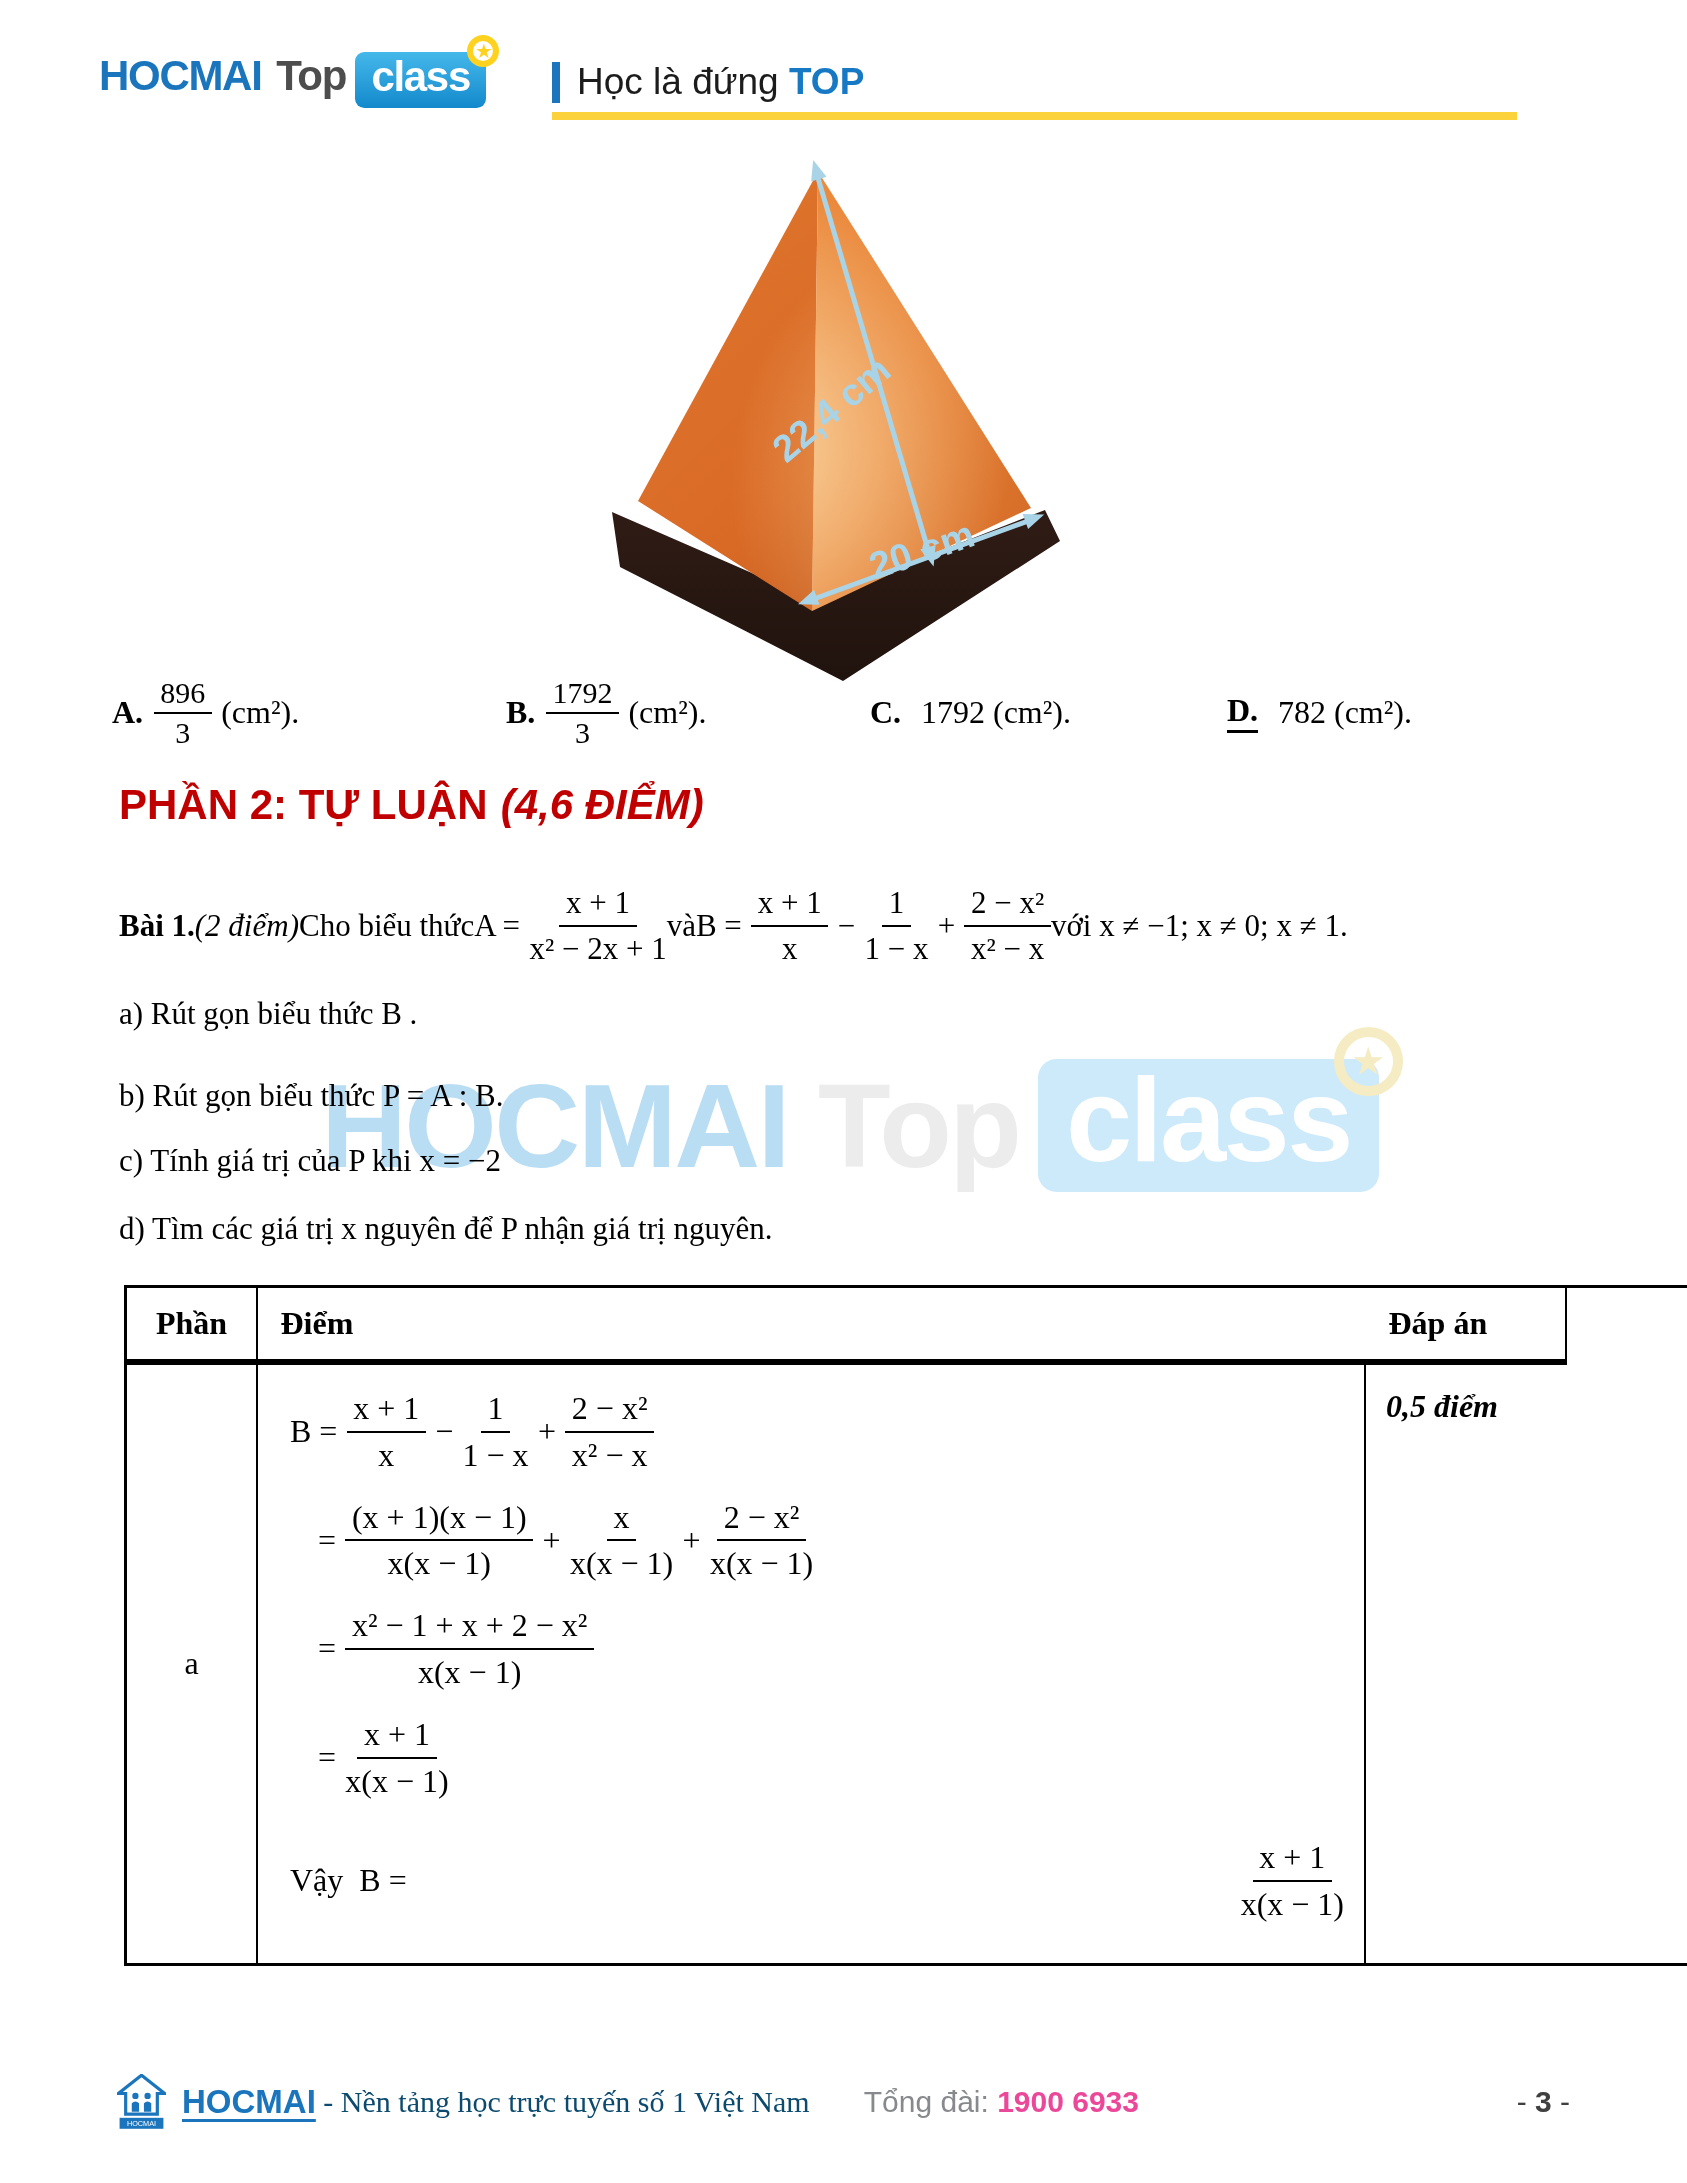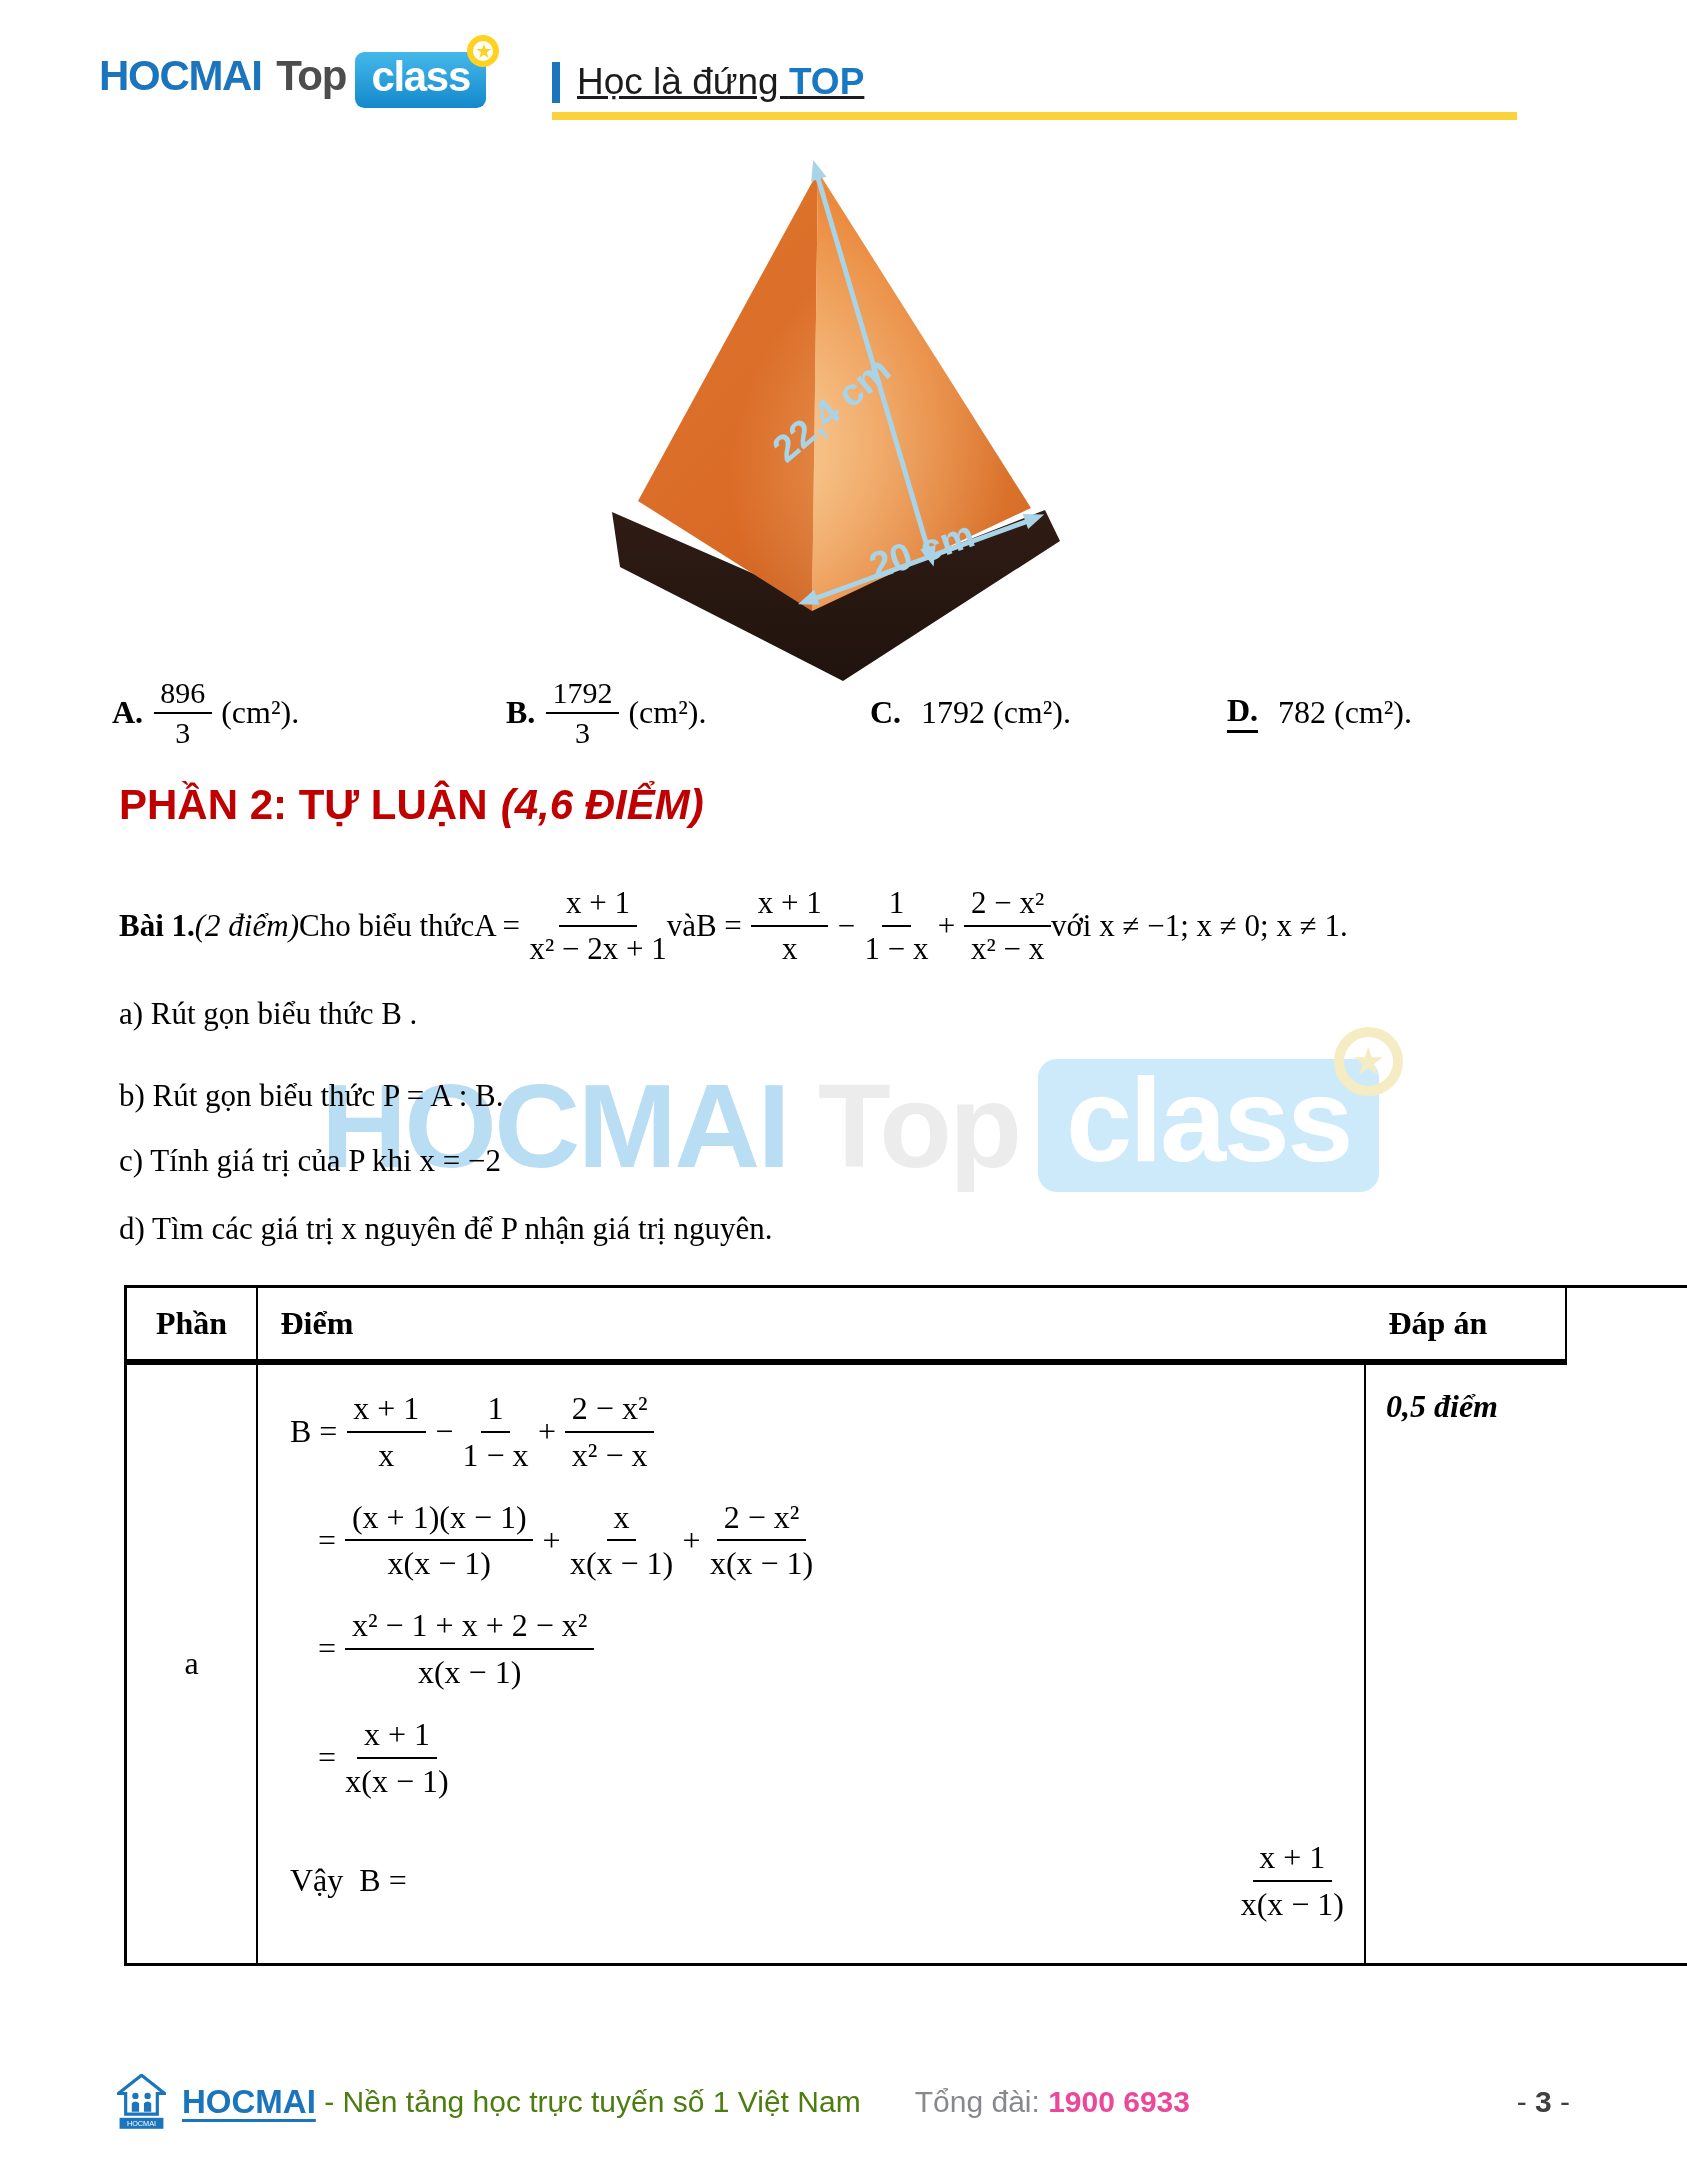--- a/index.html
+++ b/index.html
@@ -10,21 +10,21 @@
   .logo{position:absolute;left:99px;top:52px;display:flex;align-items:flex-start;
         font-family:"Liberation Sans",sans-serif;font-weight:bold;font-size:42px;letter-spacing:-1.3px;}
   .logo-hocmai{color:#1b75bc;}
   .logo-top{color:#4d4d4d;margin-left:14.6px;}
   .logo-class{position:relative;margin-left:9.3px;background:linear-gradient(180deg,#45b8ea 0%,#1389cc 100%);
         color:#fff;border-radius:9.3px;padding:1.3px 16px 6.6px;}
   .logo-badge{position:absolute;right:-13.2px;top:-17px;width:20px;height:20px;background:#fff;
         border:6px solid #ffd21f;border-radius:50%;display:flex;align-items:center;justify-content:center;
         color:#ffd21f;font-size:17px;line-height:1;}
   .tagline{position:absolute;left:552px;top:61px;display:flex;align-items:center;
-        font-family:"Liberation Sans",sans-serif;font-size:37px;color:#1c1c1c;text-decoration:underline;}
+        font-family:"Liberation Sans",sans-serif;font-size:37px;color:#1c1c1c;}
   .tag-bar{width:8px;height:41px;background:#1b75bc;margin-right:17px;}
   .tag-top{color:#1779c4;font-weight:bold;white-space:pre;}
   .tag-text{white-space:pre;}
   .header-rule{position:absolute;left:552px;top:112px;width:965px;height:8px;background:#fbd23c;}
 
   
   .figure{position:absolute;left:582px;top:155px;width:543px;height:536px;}
   .fig-layer{position:absolute;left:0;top:0;width:543px;height:536px;}
   .pyr-base{clip-path:polygon(30px 357px,232px 445px,463px 355px,478px 386px,261px 526px,38px 412px);
         background:linear-gradient(180deg,#63402f 0%,#3a221a 45%,#1f120d 100%);}
@@ -99,21 +99,21 @@
   .eqline.indent{margin-left:28px;}
   .eqline.gaptop{margin-top:14.6px;justify-content:space-between;}
   .score-cell{padding:22.5px 20px;font-weight:bold;font-style:italic;}
 
   
   .footer{position:absolute;left:117px;top:2074px;width:1453px;display:flex;align-items:center;
         font-family:"Liberation Sans",sans-serif;font-size:30px;}
   .f-logo{width:49px;height:56px;flex:0 0 auto;}
   .f-brand{margin-left:16px;font-weight:bold;font-size:33px;color:#1b75bc;
         text-decoration:underline;text-decoration-thickness:2.6px;text-underline-offset:6px;}
-  .f-desc{color:#4d7c0f;white-space:pre;}
+  .f-desc{color:#0c4a6e;white-space:pre;font-family:Liberation Serif, serif;}
   .f-hot{margin-left:38px;color:#87898c;white-space:pre;}
   .f-num{font-weight:bold;color:#ec4899;margin-top:28px;}
   .f-page{margin-left:auto;color:#404040;display:flex;}
   .f-page .n{font-weight:bold;}
   .f-page span{white-space:pre;}
 </style>
 </head>
 <body>
 
 <div class="page">

